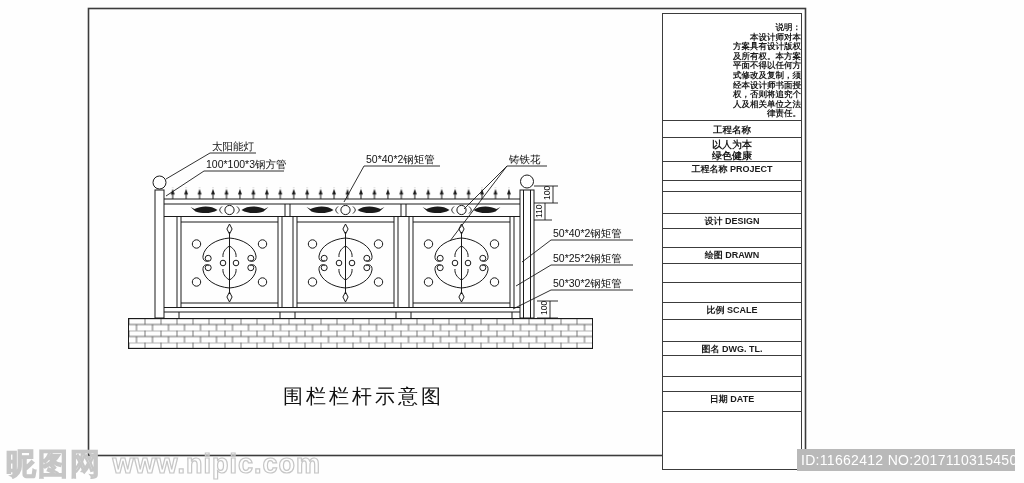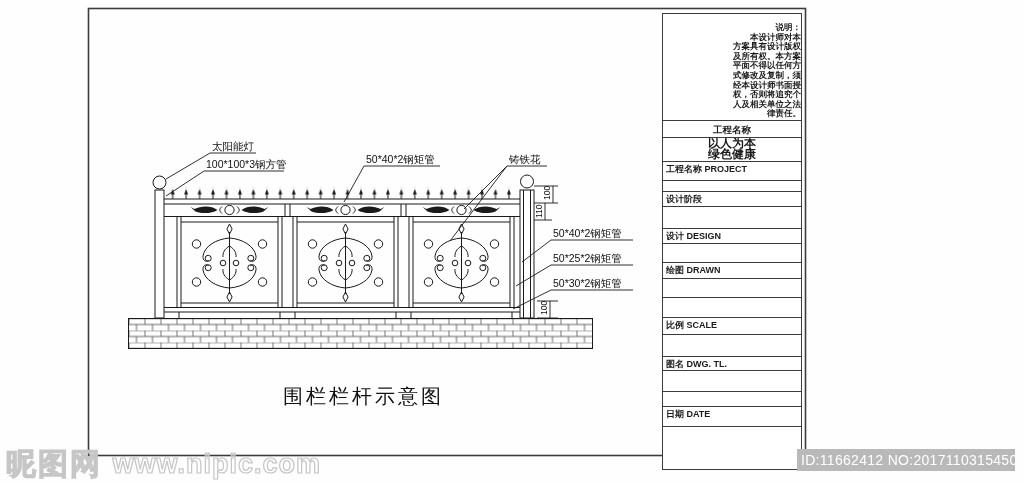--- a/index.html
+++ b/index.html
@@ -8,28 +8,28 @@
   #stage { position:relative; width:1024px; height:483px; background:#fefefe; }
 
   
   #draw-svg { position:absolute; left:0; top:0; }
 
   
   #title-block {
     position:absolute; left:662px; top:13px; width:140px; height:457px;
     border:1px solid #3c3c3c; background:#fff;
   }
-  .tb-row { width:100%; border-bottom:1px solid #3c3c3c; overflow:hidden; }
+  .tb-row { width:100%; border-bottom:1px solid #3c3c3c; overflow:hidden;text-align:center; }
   .tb-row.last { border-bottom:none; }
   .tb-label { font-size:9px; font-weight:700; color:#1a1a1a; padding:2px 3px; line-height:11px; }
   .tb-center { text-align:center; font-weight:700; color:#1a1a1a; }
   #tb-notes { height:107px; font-size:8.5px; line-height:9.6px; color:#1a1a1a;
               text-align:right; white-space:pre-line; padding-top:9px; font-weight:700; }
   #tb-motto-header { height:17px; font-size:9.5px; line-height:17px; }
-  #tb-motto { height:24px; font-size:12px; line-height:11px; padding-top:1px;font-family:Liberation Mono, monospace; }
+  #tb-motto { height:24px; font-size:10px; line-height:11px; padding-top:1px; }
 
   
   #watermark {
     position:absolute; left:6px; top:444px; white-space:nowrap;
     color:transparent; -webkit-text-stroke:1.2px #c6c6c6; font-weight:700;
   }
   #watermark .wm-logo { font-size:30px; letter-spacing:2px; vertical-align:middle; }
   #watermark .wm-site { font-size:27px; letter-spacing:1px; vertical-align:middle; margin-left:6px;text-align:right; }
 
   
@@ -239,21 +239,20 @@
     <div class="tb-row tb-center" id="tb-motto-header">工程名称</div>
 
     <div class="tb-row tb-center" id="tb-motto">
       <div>以人为本</div>
       <div>绿色健康</div>
     </div>
 
     <div class="tb-row tb-label" style="height:19px">工程名称 PROJECT</div>
     <div class="tb-row" style="height:11px"></div>
 
-    <div class="tb-row tb-label" style="height:15px">设计阶段</div>
     <div class="tb-row" style="height:22px"></div>
 
     <div class="tb-row tb-label" style="height:15px">设计   DESIGN</div>
     <div class="tb-row" style="height:19px"></div>
 
     <div class="tb-row tb-label" style="height:16px">绘图   DRAWN</div>
     <div class="tb-row" style="height:19px"></div>
 
     <div class="tb-row" style="height:20px"></div>
 

